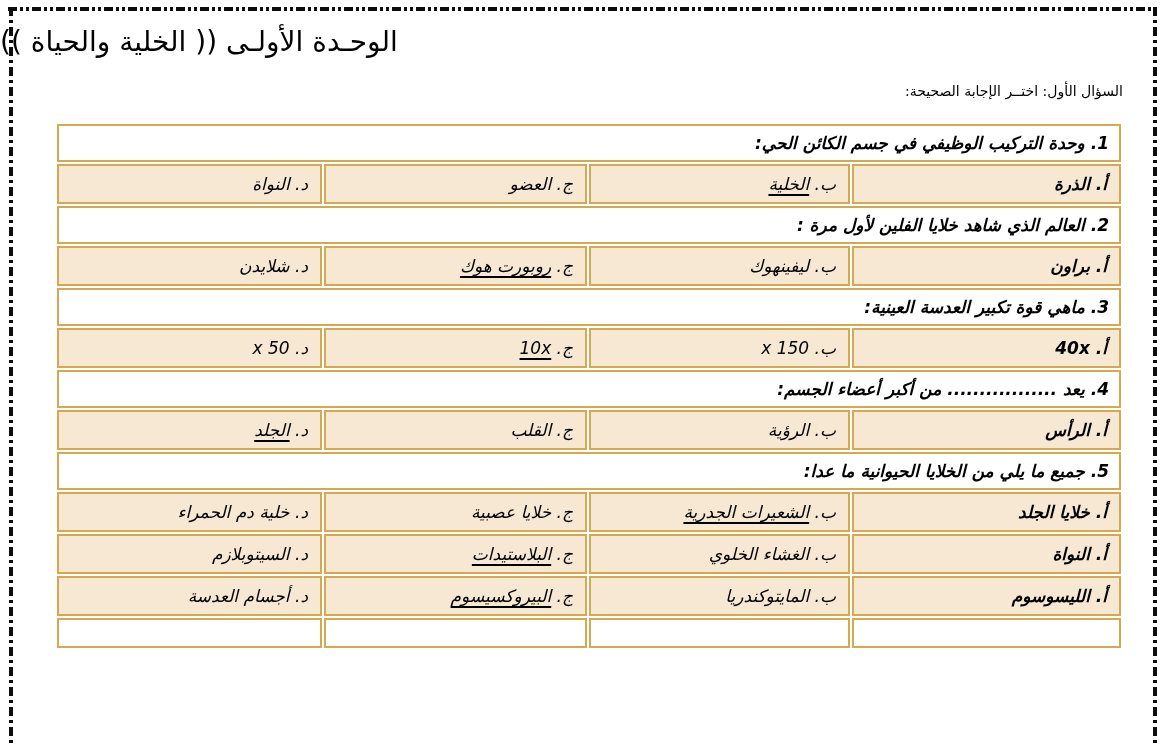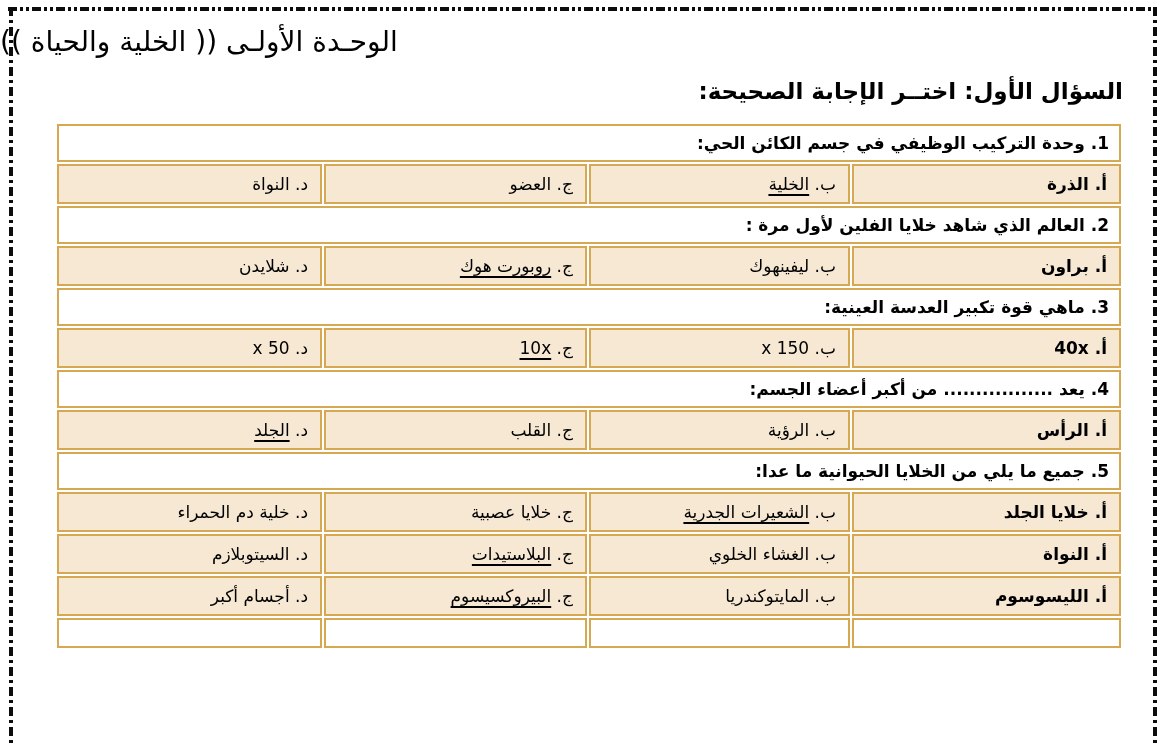--- a/index.html
+++ b/index.html
@@ -22,31 +22,31 @@
   }
   .pb-left { left:9px; }
   .pb-right { right:10px; }
 
   .title {
     margin-top:22px; text-align:left;
     font-size:28px; line-height:40px; font-weight:400;
   }
   .section-header {
     margin:14px 44px 0 0; text-align:right;
-    font-size:23px; line-height:30px; font-weight:700;
+    font-size:14px; line-height:30px; font-weight:400;
     letter-spacing:0.2px;
   }
 
   table.quiz {
     margin:16px 44px 0 65px;
     width:1058px; table-layout:fixed;
     border-collapse:separate; border-spacing:2px 2px;
     font-size:17px;
   }
-  td { border:2px solid var(--tbl-border); vertical-align:middle; }
+  td { border:2px solid var(--tbl-border); vertical-align:middle;font-style:italic; }
   td.q-cell {
     background:#ffffff; font-weight:700;
     padding:6px 10px 6px 6px; height:38px; text-align:right;
   }
   td.a-cell {
     background:var(--opt-bg);
     padding:8px 12px 8px 8px; height:32px; text-align:right;
   }
   td.a-cell.bold { font-weight:700; }
   span.opt-text.underline {
@@ -124,21 +124,21 @@
       <tr>
         <td class="a-cell bold"><span class="opt-prefix">أ.</span> <span class="opt-text">النواة</span></td>
         <td class="a-cell"><span class="opt-prefix">ب.</span> <span class="opt-text">الغشاء الخلوي</span></td>
         <td class="a-cell"><span class="opt-prefix">ج.</span> <span class="opt-text underline">البلاستيدات</span></td>
         <td class="a-cell"><span class="opt-prefix">د.</span> <span class="opt-text">السيتوبلازم</span></td>
       </tr>
       <tr>
         <td class="a-cell bold"><span class="opt-prefix">أ.</span> <span class="opt-text">الليسوسوم</span></td>
         <td class="a-cell"><span class="opt-prefix">ب.</span> <span class="opt-text">المايتوكندريا</span></td>
         <td class="a-cell"><span class="opt-prefix">ج.</span> <span class="opt-text underline">البيروكسيسوم</span></td>
-        <td class="a-cell"><span class="opt-prefix">د.</span> <span class="opt-text">أجسام أكبر</span></td>
+        <td class="a-cell"><span class="opt-prefix">د.</span> <span class="opt-text">أجسام العدسة</span></td>
       </tr>
       <tr class="sliver">
         <td></td>
         <td></td>
         <td></td>
         <td></td>
       </tr>
     </tbody>
 </table>
 

